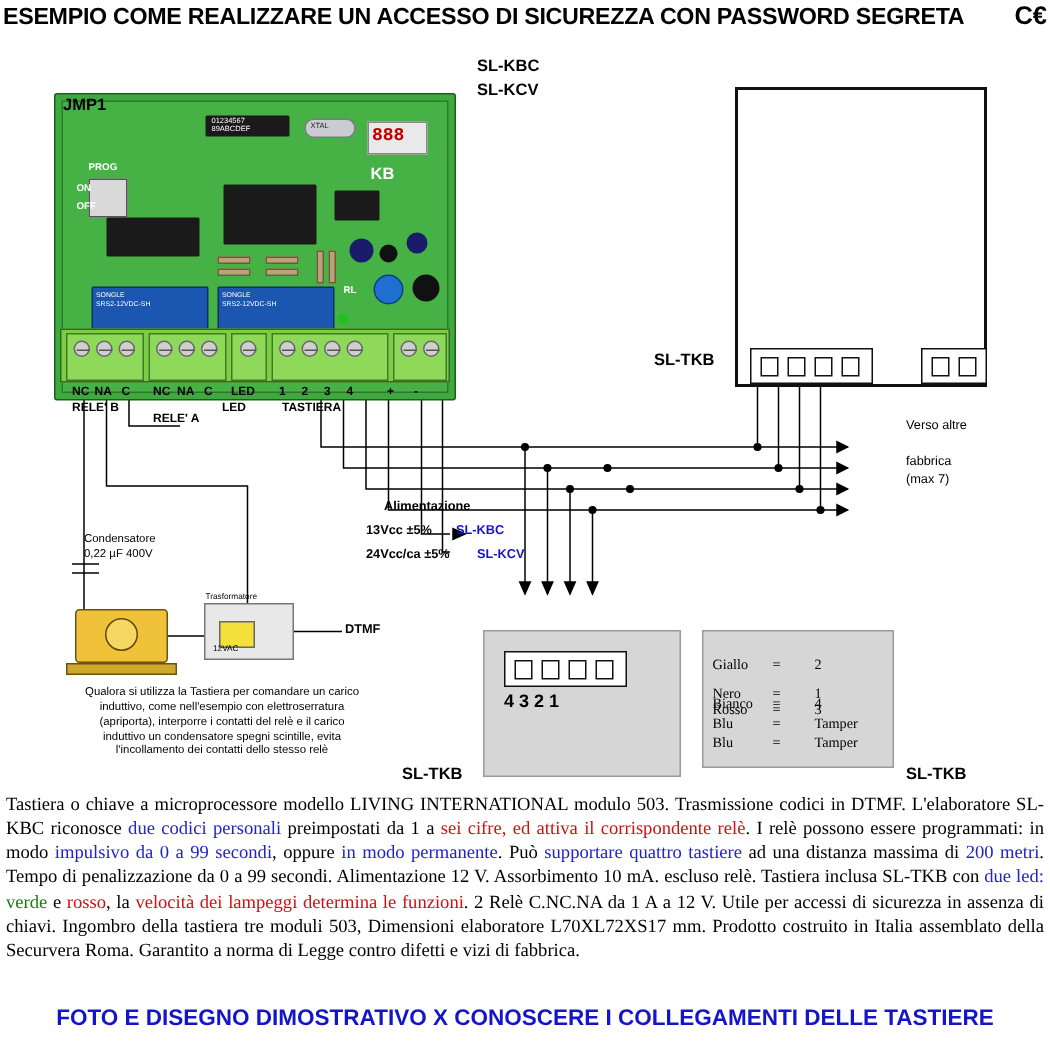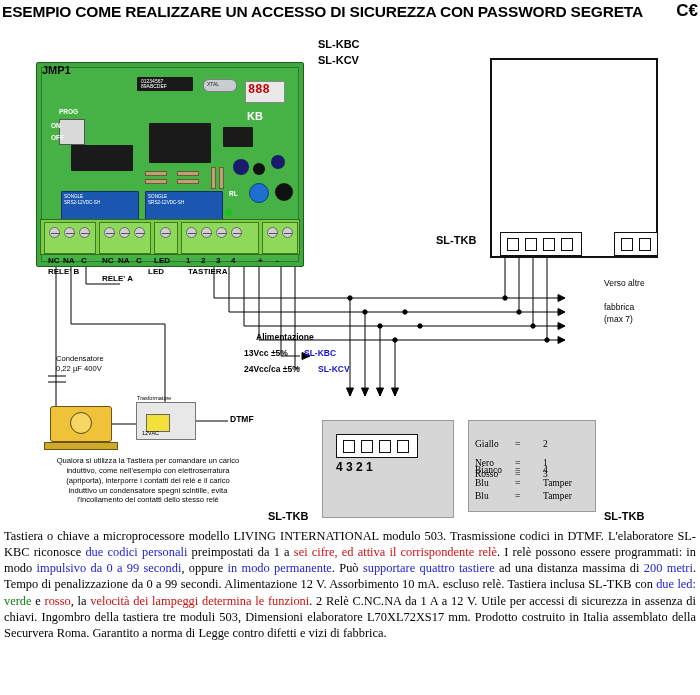--- a/index.html
+++ b/index.html
@@ -472,14 +472,15 @@
 
     <div class="dtext dtext-s" style="left:30px; top:432px; width:236px; white-space:pre-line; text-align:center; line-height:1.3;">Qualora si utilizza la Tastiera per comandare un carico
 induttivo, come nell'esempio con elettroserratura
 (apriporta), interporre i contatti del relè e il carico
 induttivo un condensatore spegni scintille, evita
 l'incollamento dei contatti dello stesso relè</div>
   </div>
 
   <div class="bodytext"><span>Tastiera o chiave a microprocessore modello LIVING INTERNATIONAL modulo 503. Trasmissione codici in DTMF. L'elaboratore SL-KBC riconosce </span><span class="blue">due codici personali</span><span> preimpostati da 1 a </span><span class="red">sei cifre, ed attiva il corrispondente relè</span><span>. I relè possono essere programmati: in modo </span><span class="blue">impulsivo da 0 a 99 secondi</span><span>, oppure </span><span class="blue">in modo permanente</span><span>. Può </span><span class="blue">supportare quattro tastiere</span><span> ad una distanza massima di </span><span class="blue">200 metri</span><span>. Tempo di penalizzazione da 0 a 99 secondi. Alimentazione 12 V. Assorbimento 10 mA. escluso relè. Tastiera inclusa SL-TKB con </span><span class="blue">due led: </span><span class="green">verde</span><span> e </span><span class="red">rosso</span><span>, la </span><span class="red">velocità dei lampeggi determina le funzioni</span><span>. 2 Relè C.NC.NA da 1 A a 12 V. Utile per accessi di sicurezza in assenza di chiavi. Ingombro della tastiera tre moduli 503, Dimensioni elaboratore L70XL72XS17 mm. Prodotto costruito in Italia assemblato della Securvera Roma. Garantito a norma di Legge contro difetti e vizi di fabbrica.</span></div>
 
+  <div class="footer">FOTO E DISEGNO DIMOSTRATIVO X CONOSCERE I COLLEGAMENTI DELLE TASTIERE</div>
 
 </div>
 
 </body></html>

